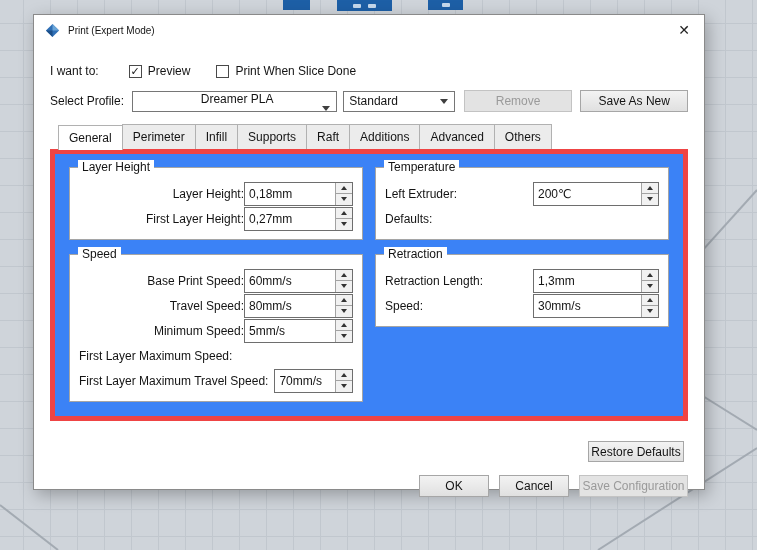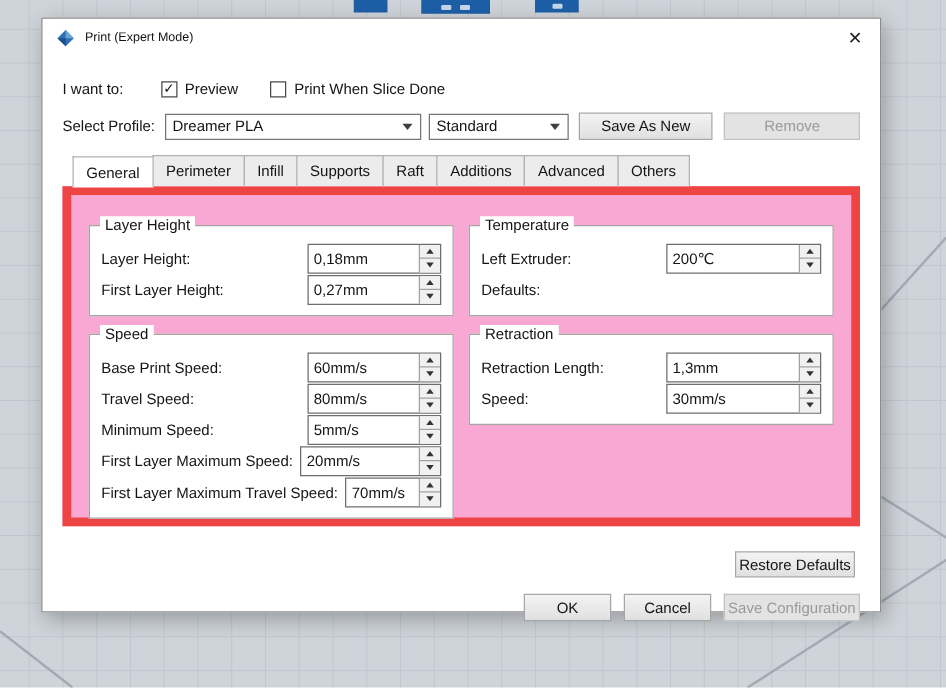--- a/index.html
+++ b/index.html
@@ -54,21 +54,21 @@
   .profile-label { width: 82px; flex-shrink: 0; }
   .combo {
     height: 21px; border: 1px solid #767676; background: #fff;
     display: flex; align-items: center; padding-left: 5px;
   }
   .combo .arrow {
     margin-left: auto; margin-right: 6px; width: 0; height: 0;
     border-left: 4px solid transparent; border-right: 4px solid transparent;
     border-top: 5px solid #3f3f3f;
   }
-  .combo1 { width: 206px; }
+  .combo1 { width: 206px; flex-direction: column; }
   .combo2 { width: 112px; margin-left: 6px; }
 
   .btn {
     height: 22px; border: 1px solid #a6a6a6;
     background: linear-gradient(#f3f3f3, #e0e0e0);
     display: inline-flex; align-items: center; justify-content: center;
     font-size: 12px; color: #141414;
   }
   .btn.disabled { color: #9a9a9a; background: #e3e3e3; border-color: #c3c3c3; }
   .btn-save-as-new { width: 108px; margin-left: 8px; }
@@ -76,32 +76,32 @@
 
   .tabs { display: flex; align-items: flex-end; margin-top: 12px; padding-left: 8px; position: relative; z-index: 2; }
   .tab {
     border: 1px solid #b1b1b1; border-bottom: none; background: #ececec;
     height: 21px; padding: 12px 10px; display: flex; align-items: center;
     margin-right: -1px; font-size: 12px;
   }
   .tab.active { background: #fff; height: 24px; margin-bottom: -1px; z-index: 3; }
 
   .panel {
-    border: 7px solid #ef4444; height: 272px; padding: 24px 14px 0 14px;
-    position: relative; z-index: 1; background: #f9a8d4;
+    border: 5px solid #ef4444; height: 272px; padding: 13px 14px 0 14px;
+    position: relative; z-index: 1; background: #3b82f6;
   }
   .cols { display: flex; gap: 12px; }
   .col { flex: 1; display: flex; flex-direction: column; gap: 14px; }
 
   .group { border: 1px solid #a5a5a5; position: relative; padding: 15px 9px 6px 9px; background: #fff; }
   .group-title { position: absolute; top: -8px; left: 8px; background: #fff; padding: 0 4px; font-size: 12px; }
 
   .row { display: flex; align-items: center; height: 21px; margin-bottom: 4px; }
   .lbl { flex-shrink: 0; }
-  .g-lh .lbl, .g-speed .row:not(.long) .lbl { width: 165px; }
+  .g-lh .lbl, .g-speed .row:not(.long) .lbl { width: 165px; text-align: right; }
   .g-temp .lbl, .g-ret .lbl { width: 148px; }
   .row.long .lbl { width: auto; margin-right: 6px; }
 
   .spin { flex: 1; height: 24px; border: 1px solid #6e6e6e; background: #fff; display: flex; min-width: 0; }
   .spin .val { flex: 1; display: flex; align-items: center; padding-left: 4px; overflow: hidden; white-space: nowrap; }
   .updown { width: 17px; display: flex; flex-direction: column; border-left: 1px solid #a2a2a2; flex-shrink: 0; }
   .sb { flex: 1; background: #f1f1f1; display: flex; align-items: center; justify-content: center; }
   .sb.down { border-top: 1px solid #a2a2a2; }
   .tri-up { width: 0; height: 0; border-left: 3px solid transparent; border-right: 3px solid transparent; border-bottom: 4px solid #333; display: block; }
   .tri-down { width: 0; height: 0; border-left: 3px solid transparent; border-right: 3px solid transparent; border-top: 4px solid #333; display: block; }
@@ -167,25 +167,25 @@
       <div class="profile-row">
         <span class="profile-label">Select Profile:</span>
         <div class="combo combo1">
           <span>Dreamer PLA</span>
           <span class="arrow"></span>
         </div>
         <div class="combo combo2">
           <span>Standard</span>
           <span class="arrow"></span>
         </div>
+        <button class="btn btn-remove disabled">
+          <span>Remove</span>
+        </button>
         <button class="btn btn-save-as-new">
           <span>Save As New</span>
-        </button>
-        <button class="btn btn-remove disabled">
-          <span>Remove</span>
         </button>
       </div>
 
       <div class="tabs">
         <span class="tab active">General</span>
         <span class="tab">Perimeter</span>
         <span class="tab">Infill</span>
         <span class="tab">Supports</span>
         <span class="tab">Raft</span>
         <span class="tab">Additions</span>
@@ -268,31 +268,20 @@
                         <i class="tri-up"></i>
                       </span>
                     <span class="sb down">
                         <i class="tri-down"></i>
                       </span>
                   </span>
                 </div>
               </div>
               <div class="row long">
                 <span class="lbl">First Layer Maximum Speed:</span>
-                <div class="spin">
-                  <span class="val">20mm/s</span>
-                  <span class="updown">
-                    <span class="sb">
-                        <i class="tri-up"></i>
-                      </span>
-                    <span class="sb down">
-                        <i class="tri-down"></i>
-                      </span>
-                  </span>
-                </div>
               </div>
               <div class="row long">
                 <span class="lbl">First Layer Maximum Travel Speed:</span>
                 <div class="spin">
                   <span class="val">70mm/s</span>
                   <span class="updown">
                     <span class="sb">
                         <i class="tri-up"></i>
                       </span>
                     <span class="sb down">

